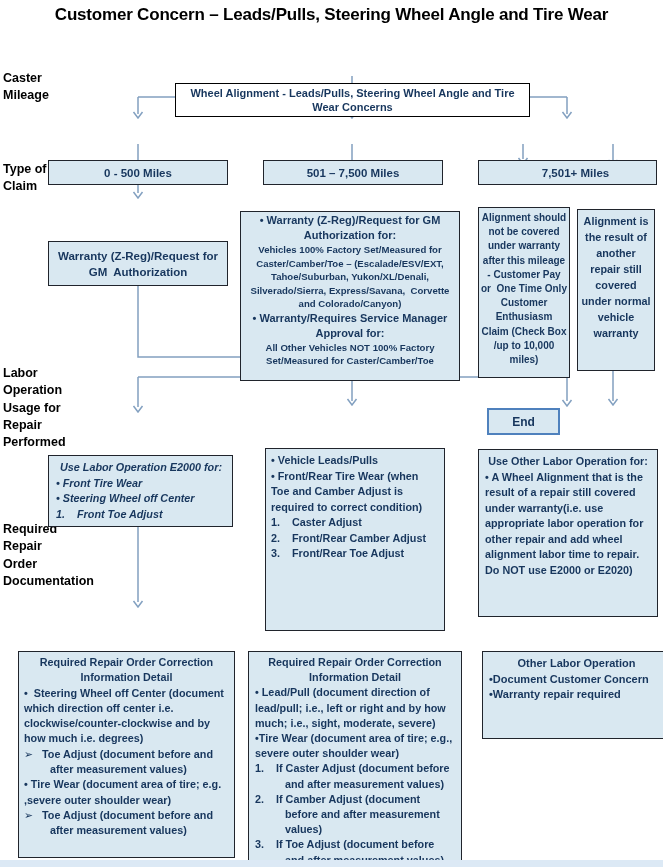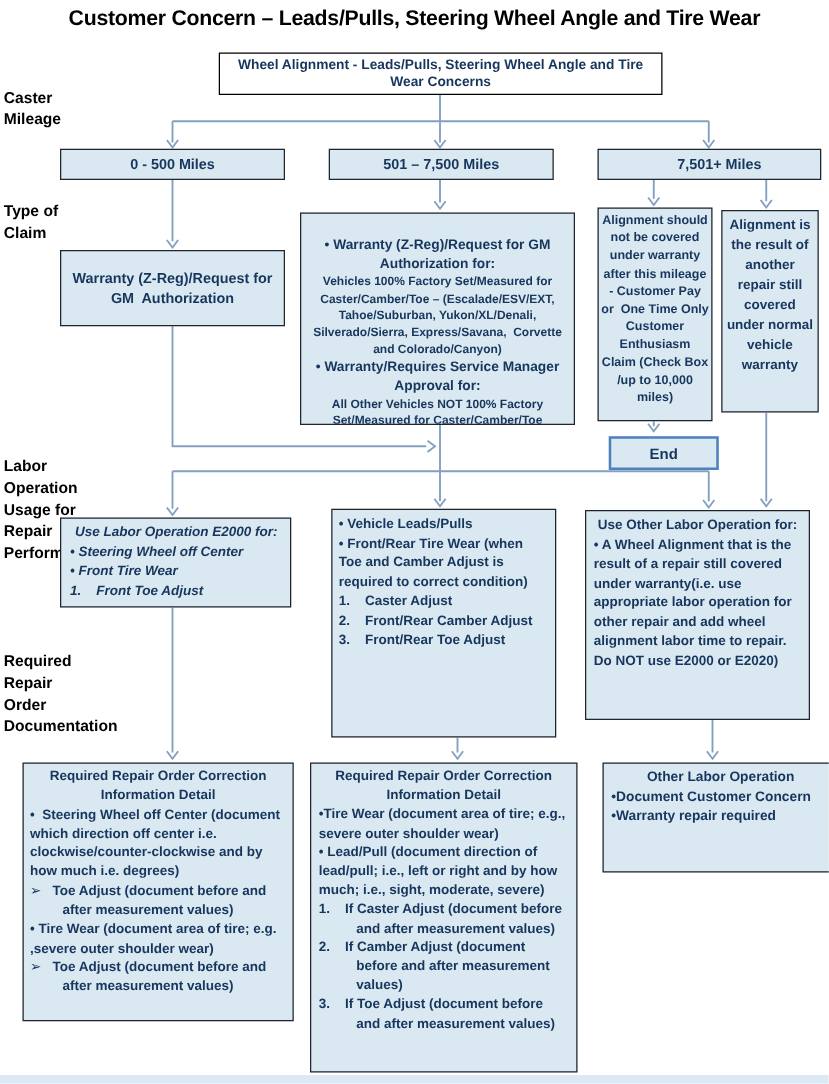--- a/index.html
+++ b/index.html
@@ -9,21 +9,21 @@
   }
   html,body{margin:0;padding:0;}
   body{background:#fff;font-family:"Liberation Sans","DejaVu Sans",sans-serif;}
   #canvas{position:relative;width:663px;height:867px;background:var(--page-bg);overflow:hidden;font-weight:bold;}
   #flow-svg{position:absolute;left:0;top:0;width:663px;height:867px;}
   #flow-svg path{fill:none;stroke:var(--connector);stroke-width:1.5;}
   .title{position:absolute;left:0;top:5px;width:663px;text-align:center;font-size:17px;
          color:var(--label-black);letter-spacing:-0.2px;}
   .lbl{position:absolute;color:var(--label-black);font-size:12.5px;line-height:1.38;white-space:pre-line;}
   .box{position:absolute;box-sizing:border-box;background:var(--box-fill);
-       border:1.5px solid var(--box-border);color:var(--text-navy);overflow:hidden;}
+       border:1.5px solid var(--box-border);color:var(--text-navy);overflow:hidden;margin-top:41px;}
   .white{background:#fff;border:1.5px solid var(--start-border);}
   .cc{display:flex;align-items:center;justify-content:center;text-align:center;}
   .endbox{border:2px solid var(--end-border);font-size:12px;}
   .pad{padding:4px 6px;}
   .hc{text-align:center;}
   .item{text-align:left;}
   .hang26{padding-left:26px;text-indent:-26px;}
   .hang30{padding-left:30px;text-indent:-30px;}
   .sm{font-size:9.6px;line-height:13.5px;}
   .footer-band{position:absolute;left:0;top:860px;width:663px;height:7px;background:var(--footer-band);}
@@ -67,67 +67,67 @@
 Repair
 Order
 Documentation</div>
 
   <div class="box white cc" style="left:175px;top:42px;width:355px;height:34px;font-size:11px;line-height:14px;padding:2px 6px;">Wheel Alignment - Leads/Pulls, Steering Wheel Angle and Tire Wear Concerns</div>
 
   <div class="box cc" style="left:48px;top:119px;width:180px;height:25px;font-size:11.5px;">0 - 500 Miles</div>
   <div class="box cc" style="left:263px;top:119px;width:180px;height:25px;font-size:11.5px;">501 – 7,500 Miles</div>
   <div class="box cc" style="left:478px;top:119px;width:179px;height:25px;font-size:11.5px;padding-left:16px;">7,501+ Miles</div>
 
-  <div class="box cc" style="left:48px;top:200px;width:180px;height:61px;font-size:11.5px;line-height:16px;padding:2px 8px;">Warranty (Z-Reg)/Request for GM&nbsp; Authorization</div>
+  <div class="box cc" style="left:48px;top:200px;width:180px;height:45px;font-size:11.5px;line-height:16px;padding:2px 8px;">Warranty (Z-Reg)/Request for GM&nbsp; Authorization</div>
 
-  <div class="box pad hc" style="left:240px;top:170px;width:220px;height:170px;font-size:11px;line-height:15px;padding-top:18px;">
+  <div class="box pad hc" style="left:240px;top:170px;width:220px;height:170px;font-size:11px;line-height:15px;padding-top:1px;">
     <div>• Warranty (Z-Reg)/Request for GM Authorization for:</div>
     <div class="sm">Vehicles 100% Factory Set/Measured for Caster/Camber/Toe – (Escalade/ESV/EXT, Tahoe/Suburban, Yukon/XL/Denali, Silverado/Sierra, Express/Savana, &nbsp;Corvette and Colorado/Canyon)</div>
     <div>• Warranty/Requires Service Manager Approval for:</div>
     <div class="sm">All Other Vehicles NOT 100% Factory Set/Measured for Caster/Camber/Toe</div>
   </div>
 
   <div class="box hc" style="left:478px;top:166px;width:92px;height:171px;font-size:10px;line-height:14.2px;padding:3px 2px;">Alignment should not be covered under warranty after this mileage - Customer Pay or &nbsp;One Time Only Customer Enthusiasm Claim (Check Box /up to 10,000 miles)</div>
 
   <div class="box hc" style="left:577px;top:168px;width:78px;height:162px;font-size:10.8px;line-height:16px;padding:3px 2px;">Alignment is the result of another repair still covered under normal vehicle warranty</div>
 
-  <div class="box cc endbox" style="left:487px;top:349px;width:88px;height:27px;">End</div>
+  <div class="box cc endbox" style="left:487px;top:367px;width:73px;height:27px;">End</div>
 
   <div class="box" style="left:48px;top:414px;width:185px;height:72px;font-size:10.8px;line-height:15.5px;padding:4px 6px 4px 7px;font-style:italic;">
     <div style="padding-left:4px;">Use Labor Operation E2000 for:</div>
+    <div class="item">• Front Tire Wear</div>
     <div class="item">• Steering Wheel off Center</div>
-    <div class="item">• Front Tire Wear</div>
     <div class="item hang26">1.&nbsp;&nbsp;&nbsp;&nbsp;Front Toe Adjust</div>
   </div>
 
   <div class="box" style="left:265px;top:407px;width:180px;height:183px;font-size:10.8px;line-height:15.5px;padding:4px 5px;">
     <div class="item">• Vehicle Leads/Pulls</div>
     <div class="item">• Front/Rear Tire Wear (when Toe and Camber Adjust is required to correct condition)</div>
     <div class="item hang26">1.&nbsp;&nbsp;&nbsp;&nbsp;Caster Adjust</div>
     <div class="item hang26">2.&nbsp;&nbsp;&nbsp;&nbsp;Front/Rear Camber Adjust</div>
     <div class="item hang26">3.&nbsp;&nbsp;&nbsp;&nbsp;Front/Rear Toe Adjust</div>
   </div>
 
-  <div class="box" style="left:468px;top:408px;width:180px;height:168px;font-size:10.8px;line-height:15.5px;padding:4px 6px;">
+  <div class="box" style="left:478px;top:408px;width:180px;height:168px;font-size:10.8px;line-height:15.5px;padding:4px 6px;">
     <div class="hc">Use Other Labor Operation for:</div>
     <div class="item">• A Wheel Alignment that is the result of a repair still covered under warranty(i.e. use appropriate labor operation for other repair and add wheel alignment labor time to repair. Do NOT use E2000 or E2020)</div>
   </div>
 
   <div class="box" style="left:18px;top:610px;width:217px;height:207px;font-size:10.8px;line-height:15.3px;padding:3px 5px;">
     <div class="hc">Required Repair Order Correction Information Detail</div>
     <div class="item">•&nbsp; Steering Wheel off Center (document which direction off center i.e. clockwise/counter-clockwise and by how much i.e. degrees)</div>
     <div class="item hang26">➢&nbsp;&nbsp;&nbsp;Toe Adjust (document before and after measurement values)</div>
     <div class="item">• Tire Wear (document area of tire; e.g. ,severe outer shoulder wear)</div>
     <div class="item hang26">➢&nbsp;&nbsp;&nbsp;Toe Adjust (document before and after measurement values)</div>
   </div>
 
   <div class="box" style="left:248px;top:610px;width:214px;height:248px;font-size:10.8px;line-height:15.2px;padding:3px 6px;">
     <div class="hc">Required Repair Order Correction Information Detail</div>
+    <div class="item">• Lead/Pull (document direction of lead/pull; i.e., left or right and by how much; i.e., sight, moderate, severe)</div>
     <div class="item">•Tire Wear (document area of tire; e.g., severe outer shoulder wear)</div>
-    <div class="item">• Lead/Pull (document direction of lead/pull; i.e., left or right and by how much; i.e., sight, moderate, severe)</div>
     <div class="item hang30">1.&nbsp;&nbsp;&nbsp;&nbsp;If Caster Adjust (document before and after measurement values)</div>
     <div class="item hang30">2.&nbsp;&nbsp;&nbsp;&nbsp;If Camber Adjust (document before and after measurement values)</div>
     <div class="item hang30">3.&nbsp;&nbsp;&nbsp;&nbsp;If Toe Adjust (document before and after measurement values)</div>
   </div>
 
   <div class="box" style="left:482px;top:610px;width:189px;height:88px;font-size:11px;line-height:15.5px;padding:4px 6px;">
     <div class="hc">Other Labor Operation</div>
     <div class="item">•Document Customer Concern</div>
     <div class="item">•Warranty repair required</div>
   </div>

